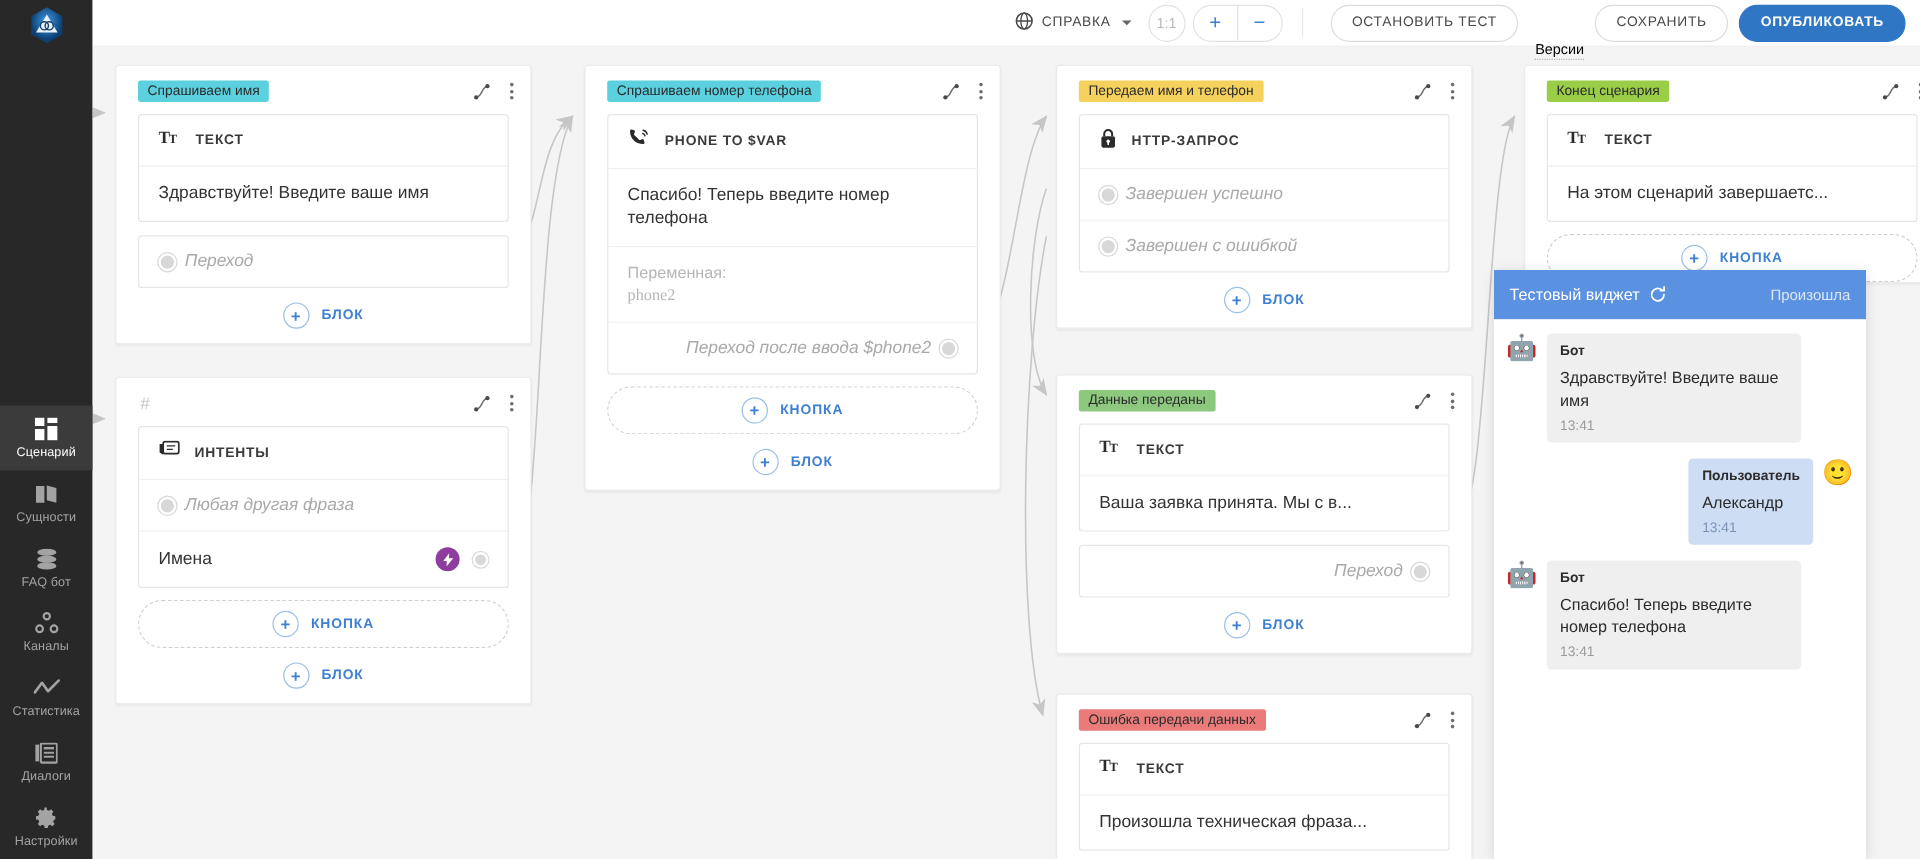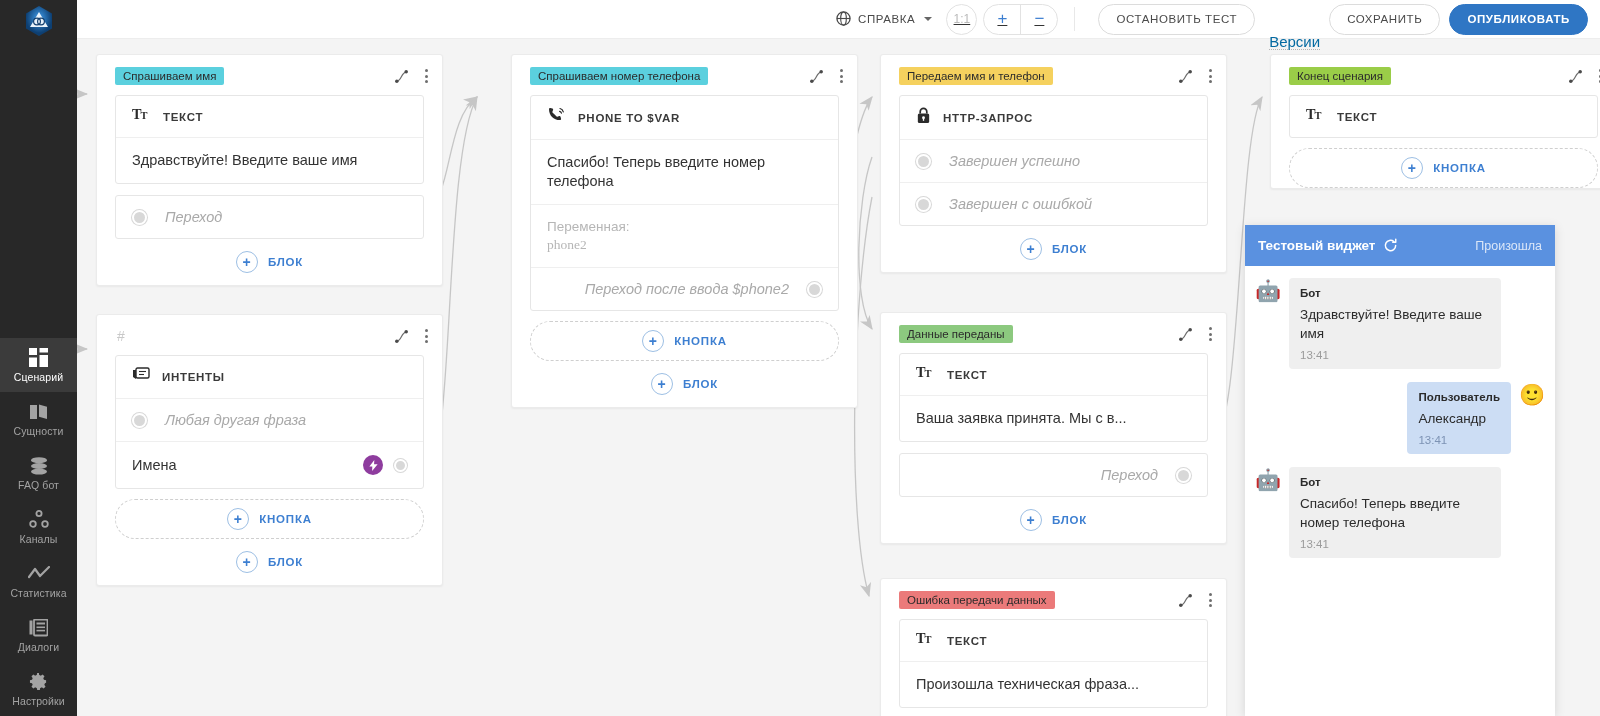--- a/index.html
+++ b/index.html
@@ -36,42 +36,42 @@
     position:absolute; left:77px; top:0; right:0; height:39px;
     background:#ffffff; display:flex; align-items:center;
     justify-content:flex-end; padding-right:12px; z-index:30;
     border-bottom:1px solid #ededed;
   }
   .tb-help{
     display:flex; align-items:center; gap:7px; color:#4a4a4a;
     font-size:11.5px; letter-spacing:.6px; cursor:pointer; margin-right:14px;
   }
   .tb-caret{ width:0;height:0;border-left:4px solid transparent;border-right:4px solid transparent;border-top:4px solid #666; margin-left:2px;}
-  .zoomgrp{ display:flex; align-items:center; gap:0; margin-right:10px;text-decoration:underline;}
+  .zoomgrp{ display:flex; align-items:center; gap:0; margin-right:10px;}
   .zbtn{
     width:31px;height:31px;border:1px solid #e2e2e2;border-radius:50%;
     display:flex;align-items:center;justify-content:center;
     font-size:12px;color:#b9b9b9;cursor:pointer;background:#fff;
   }
   .zpair{
     display:flex;align-items:center;border:1px solid #e2e2e2;border-radius:16px;
     height:31px; margin-left:6px; background:#fff; overflow:hidden;
   }
   .zpair div{ width:36px;height:29px;display:flex;align-items:center;justify-content:center;
     font-size:17px;color:#3d7fd1;cursor:pointer;}
   .zsep{ width:1px!important; height:16px; background:#e2e2e2; }
   .tsep{ width:1px; height:24px; background:#e8e8e8; margin:0 14px 0 6px; }
   .pill{
     height:31px; border:1px solid #dcdcdc; border-radius:16px; background:#fff;
     display:flex;align-items:center;padding:0 17px; font-size:11.5px;
     letter-spacing:.6px; color:#4a4a4a; cursor:pointer; margin-left:9px;
   }
   .pill.primary{ background:#2f76c4; border-color:#2f76c4; color:#fff; font-weight:600;}
   .verlink{
-    font-size:15px;color:#0369a1;margin-left:14px;cursor:pointer;
+    font-size:12px;color:#000000;margin-left:14px;cursor:pointer;
     border-bottom:1px dotted #b4b4b4; line-height:15px;margin-top:45px;
   }
 
   
   .canvas{
     position:absolute; left:77px; top:39px; right:0; bottom:0;
     background:#f4f4f4; overflow:hidden;
   }
   .edges{ position:absolute; left:0; top:0; width:1523px; height:677px; pointer-events:none;}
 
@@ -97,21 +97,21 @@
   }
   .brow{ padding:13px 16px; border-top:1px solid #efefef; }
   .brow:first-child{ border-top:none; }
   .btype{ display:flex;align-items:center; gap:12px; padding:11px 16px; }
   .btype .tlabel{ font-size:11.5px; font-weight:700; letter-spacing:.7px; color:#3a3a3a;}
   .btext{ font-size:14.5px; color:#333; line-height:19px; }
   .bvar{ font-size:13.5px; color:#b6b6b6; line-height:18px; }
   .bvar .vn{ display:block; font-family:"Liberation Serif", serif; }
 
   .ghost{
-    display:flex; align-items:center; gap:18px;
+    display:flex; align-items:center; gap:7px;
     font-size:14.5px; font-style:italic; color:#a9a9a9;
   }
   .ghost.right{ justify-content:flex-end; }
   .knob{
     width:15px;height:15px;border-radius:50%;background:#d8d8d8;
     border:2px solid #fff; box-shadow:0 0 0 1px #d8d8d8; flex:none;
   }
   .knob.sm{ width:13px;height:13px; }
 
   .intent-row{ display:flex; align-items:center; }
@@ -139,21 +139,21 @@
   
   .widget{
     position:absolute; left:1245px; top:225px; width:310px; height:491px;
     background:#fff; box-shadow:0 2px 10px rgba(0,0,0,.13); z-index:25;
     display:flex; flex-direction:column;
   }
   .w-head{
     background:#5a91e0; height:41px; display:flex;align-items:center;
     padding:0 13px; color:#fff;
   }
-  .w-title{ font-size:13.5px; font-weight:700; }
+  .w-title{ font-size:13.5px; font-weight:400; }
   .w-refresh{ margin-left:8px; display:flex; cursor:pointer;}
   .w-min{ margin-left:auto; font-size:12.5px; color:#dbe7f8; cursor:pointer;}
   .w-body{ flex:1; padding:12px 10px 0; overflow:hidden; }
   .msg{ display:flex; margin-bottom:13px; }
   .msg .av{ width:26px;height:26px; flex:none; font-size:21px; line-height:26px; text-align:center;}
   .bubble{
     max-width:212px; border-radius:4px; padding:9px 11px 8px;
   }
   .bubble.bot{ background:#efefef; margin-left:8px; }
   .bubble.user{ background:#ccddf4; margin-right:8px; }
@@ -409,21 +409,21 @@
     <div class="addbtn dashed">
       <span class="circ">+</span>
       <span>КНОПКА</span>
     </div>
     <div class="addbtn">
       <span class="circ">+</span>
       <span>БЛОК</span>
     </div>
   </div>
 
-  <div class="card" style="left:434px; top:15px; width:347px;">
+  <div class="card" style="left:410px; top:15px; width:347px;">
     <div class="card-head">
       <span class="badge" style="background:#5bd0de;">Спрашиваем номер телефона</span>
       <span class="head-tools">
         <span class="ic-btn">
           <svg width="15" height="15" viewBox="0 0 16 16">
               <path d="M3.5 12.5 C8 12.5 8 3.5 12.5 3.5" stroke="#6e6e6e" stroke-width="1.3" fill="none"></path>
               <circle cx="3" cy="13" r="1.9" fill="#4a4a4a"></circle>
               <circle cx="13" cy="3" r="1.9" fill="#4a4a4a"></circle>
             </svg>
         </span>
@@ -620,20 +620,23 @@
     </div>
     <div class="bbox">
       <div class="btype">
         <span>
           <svg width="19" height="15" viewBox="0 0 20 15">
               <text x="0" y="12" font-family="Liberation Serif, serif" font-size="15" font-weight="700" fill="#2b2b2b">T</text>
               <text x="9" y="12" font-family="Liberation Serif, serif" font-size="11" font-weight="700" fill="#2b2b2b">T</text>
             </svg>
         </span>
         <span class="tlabel">ТЕКСТ</span>
+      </div>
+      <div class="brow">
+        <div class="btext">На этом сценарий завершаетс...</div>
       </div>
     </div>
     <div class="addbtn dashed">
       <span class="circ">+</span>
       <span>КНОПКА</span>
     </div>
   </div>
 
 </div>
 

